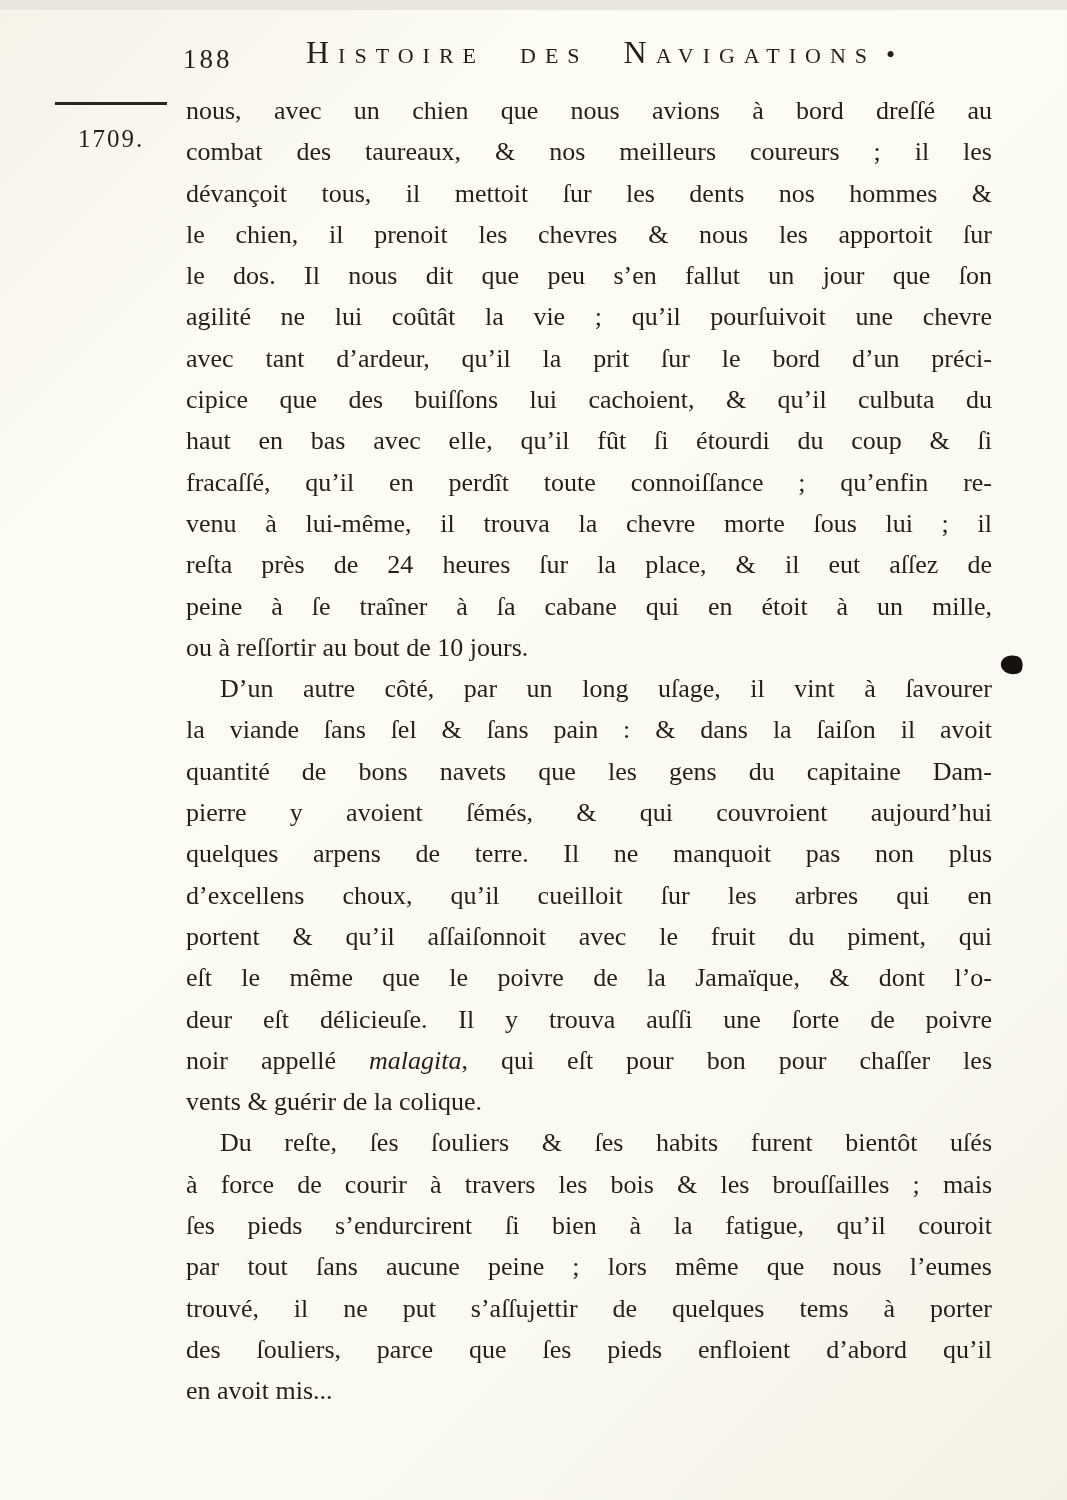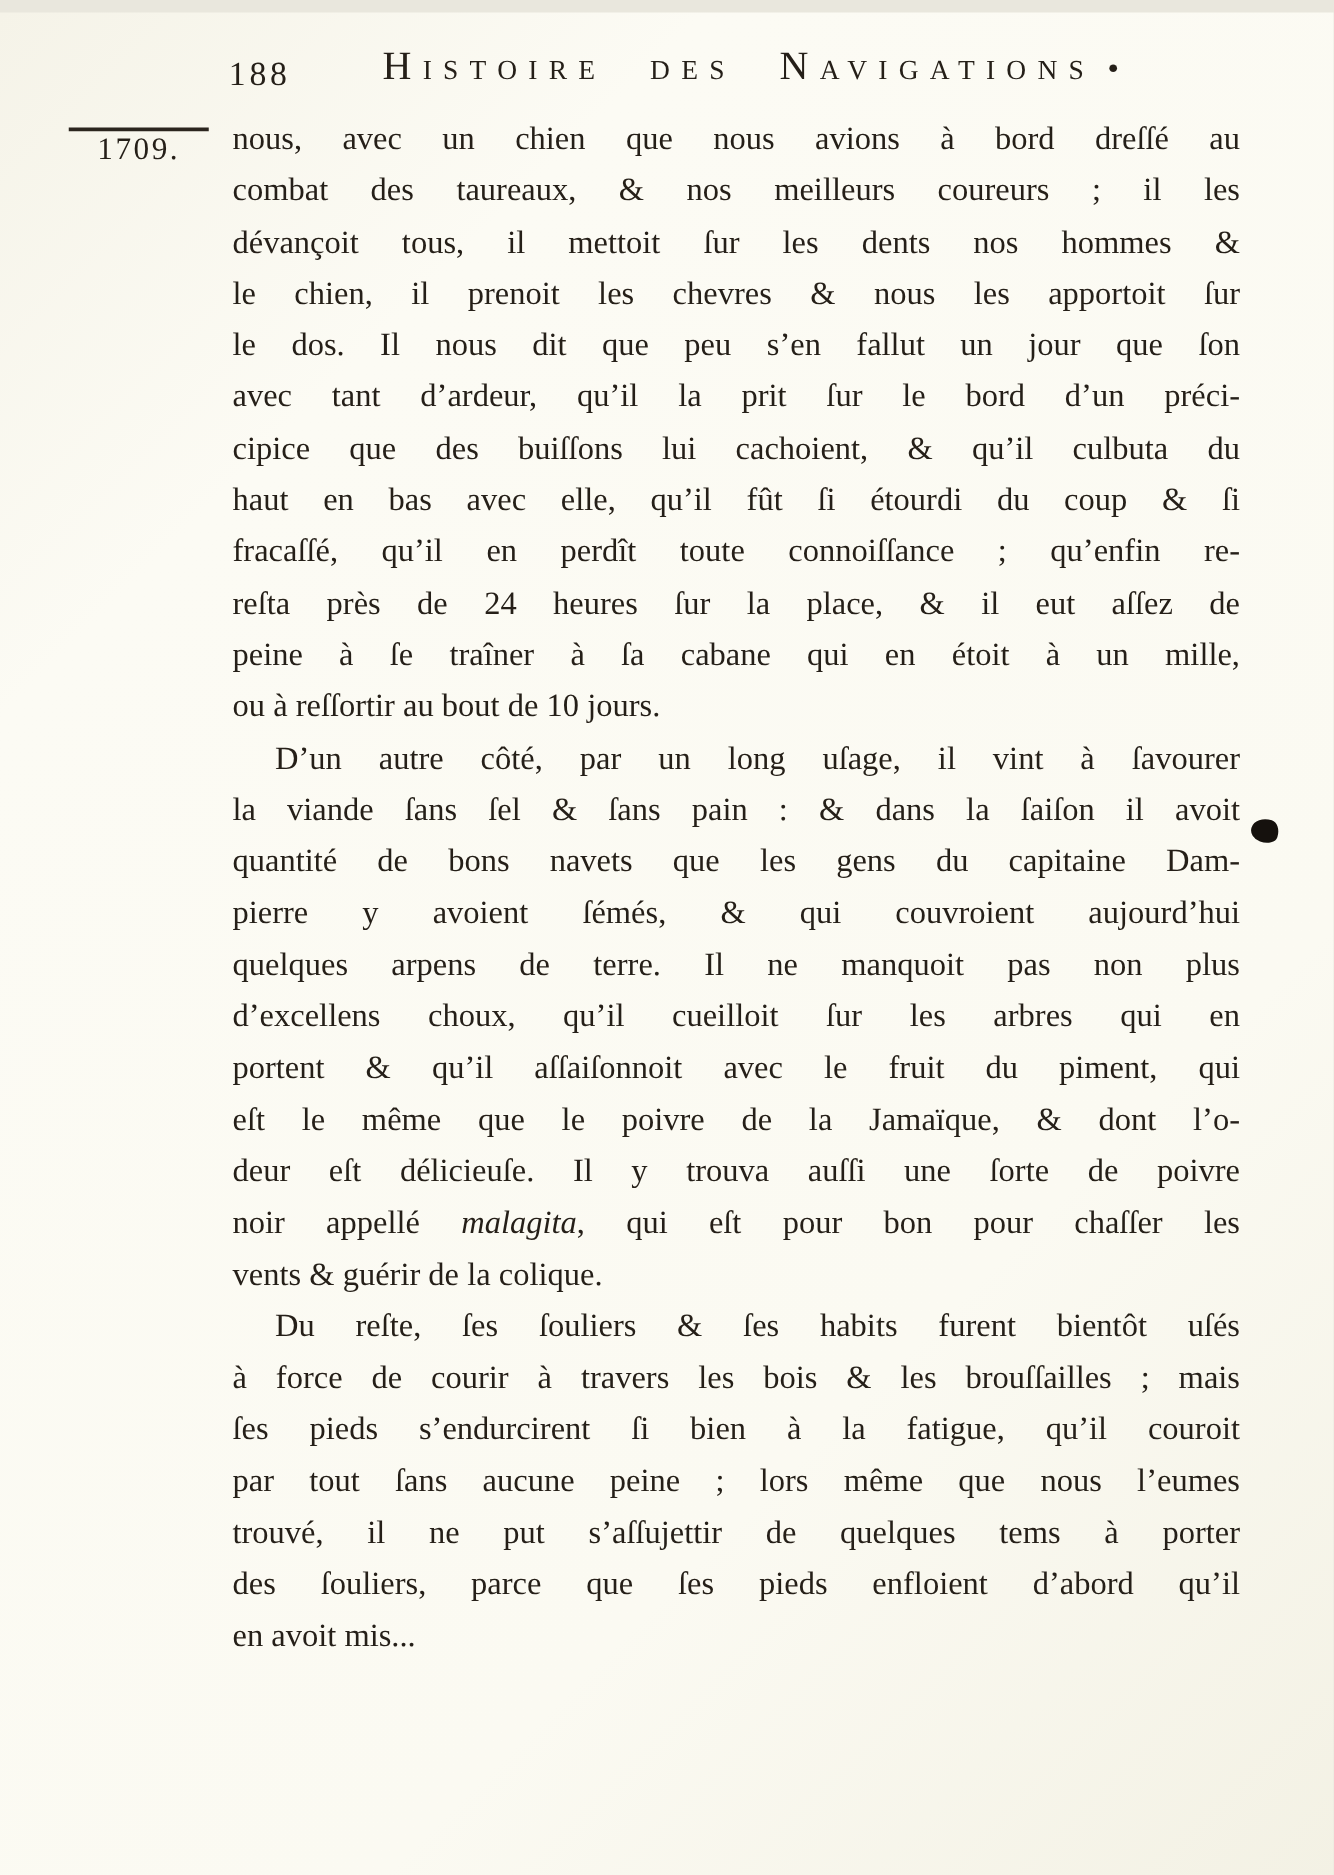--- a/index.html
+++ b/index.html
@@ -44,21 +44,21 @@
 
   .marginalia {
     position: absolute;
     left: 55px;
     top: 92px;
     width: 112px;
     border-top: 3px solid #2b251e;
     text-align: center;
     font-size: 25px;
     letter-spacing: 2px;
-    padding-top: 1px;
+    padding-top: 20px;
   }
 
   .body-text {
     position: absolute;
     left: 186px;
     top: 80px;
     width: 806px;
     font-size: 26px;
   }
 
@@ -101,24 +101,26 @@
   <div class="marginalia">
     <span>1709.</span>
   </div>
 
   <div class="body-text" id="body-text">
       <div class="line"><span>nous, avec un chien que nous avions à bord dreſſé au</span></div>
       <div class="line"><span>combat des taureaux, &amp; nos meilleurs coureurs ; il les</span></div>
       <div class="line"><span>dévançoit tous, il mettoit ſur les dents nos hommes &amp;</span></div>
       <div class="line"><span>le chien, il prenoit les chevres &amp; nous les apportoit ſur</span></div>
       <div class="line"><span>le dos. Il nous dit que peu s’en fallut un jour que ſon</span></div>
+      <div class="line"><span>agilité ne lui coûtât la vie ; qu’il pourſuivoit une chevre</span></div>
       <div class="line"><span>avec tant d’ardeur, qu’il la prit ſur le bord d’un préci-</span></div>
       <div class="line"><span>cipice que des buiſſons lui cachoient, &amp; qu’il culbuta du</span></div>
       <div class="line"><span>haut en bas avec elle, qu’il fût ſi étourdi du coup &amp; ſi</span></div>
       <div class="line"><span>fracaſſé, qu’il en perdît toute connoiſſance ; qu’enfin re-</span></div>
+      <div class="line"><span>venu à lui-même, il trouva la chevre morte ſous lui ; il</span></div>
       <div class="line"><span>reſta près de 24 heures ſur la place, &amp; il eut aſſez de</span></div>
       <div class="line"><span>peine à ſe traîner à ſa cabane qui en étoit à un mille,</span></div>
       <div class="line last"><span>ou à reſſortir au bout de 10 jours.</span></div>
       <div class="line indent"><span>D’un autre côté, par un long uſage, il vint à ſavourer</span></div>
       <div class="line"><span>la viande ſans ſel &amp; ſans pain : &amp; dans la ſaiſon il avoit</span></div>
       <div class="line"><span>quantité de bons navets que les gens du capitaine Dam-</span></div>
       <div class="line"><span>pierre y avoient ſémés, &amp; qui couvroient aujourd’hui</span></div>
       <div class="line"><span>quelques arpens de terre. Il ne manquoit pas non plus</span></div>
       <div class="line"><span>d’excellens choux, qu’il cueilloit ſur les arbres qui en</span></div>
       <div class="line"><span>portent &amp; qu’il aſſaiſonnoit avec le fruit du piment, qui</span></div>

